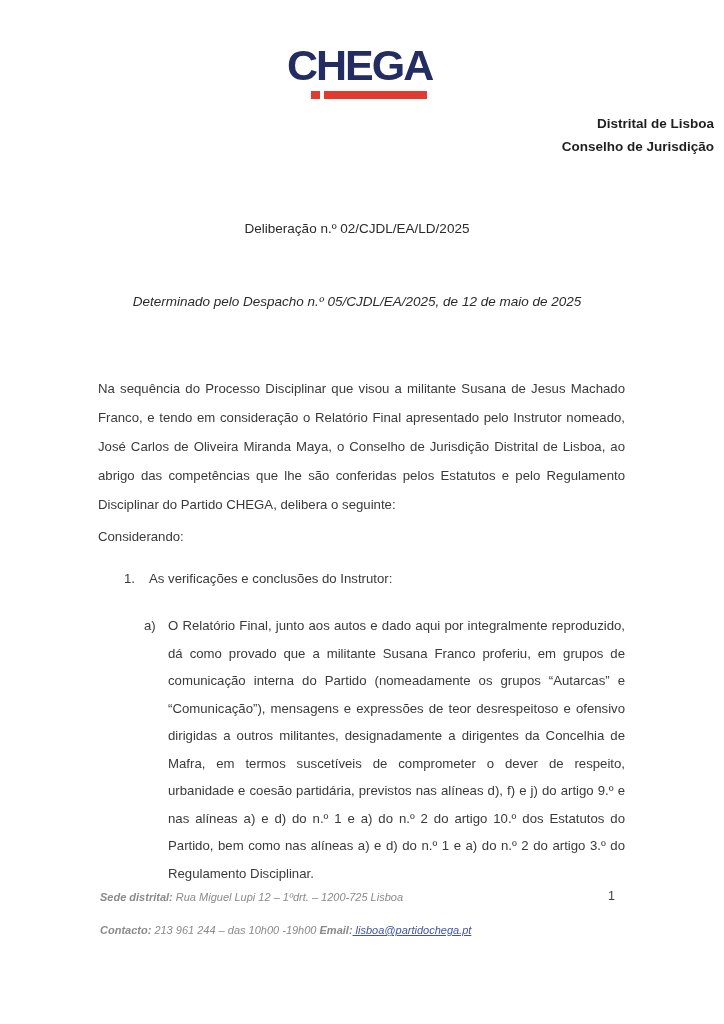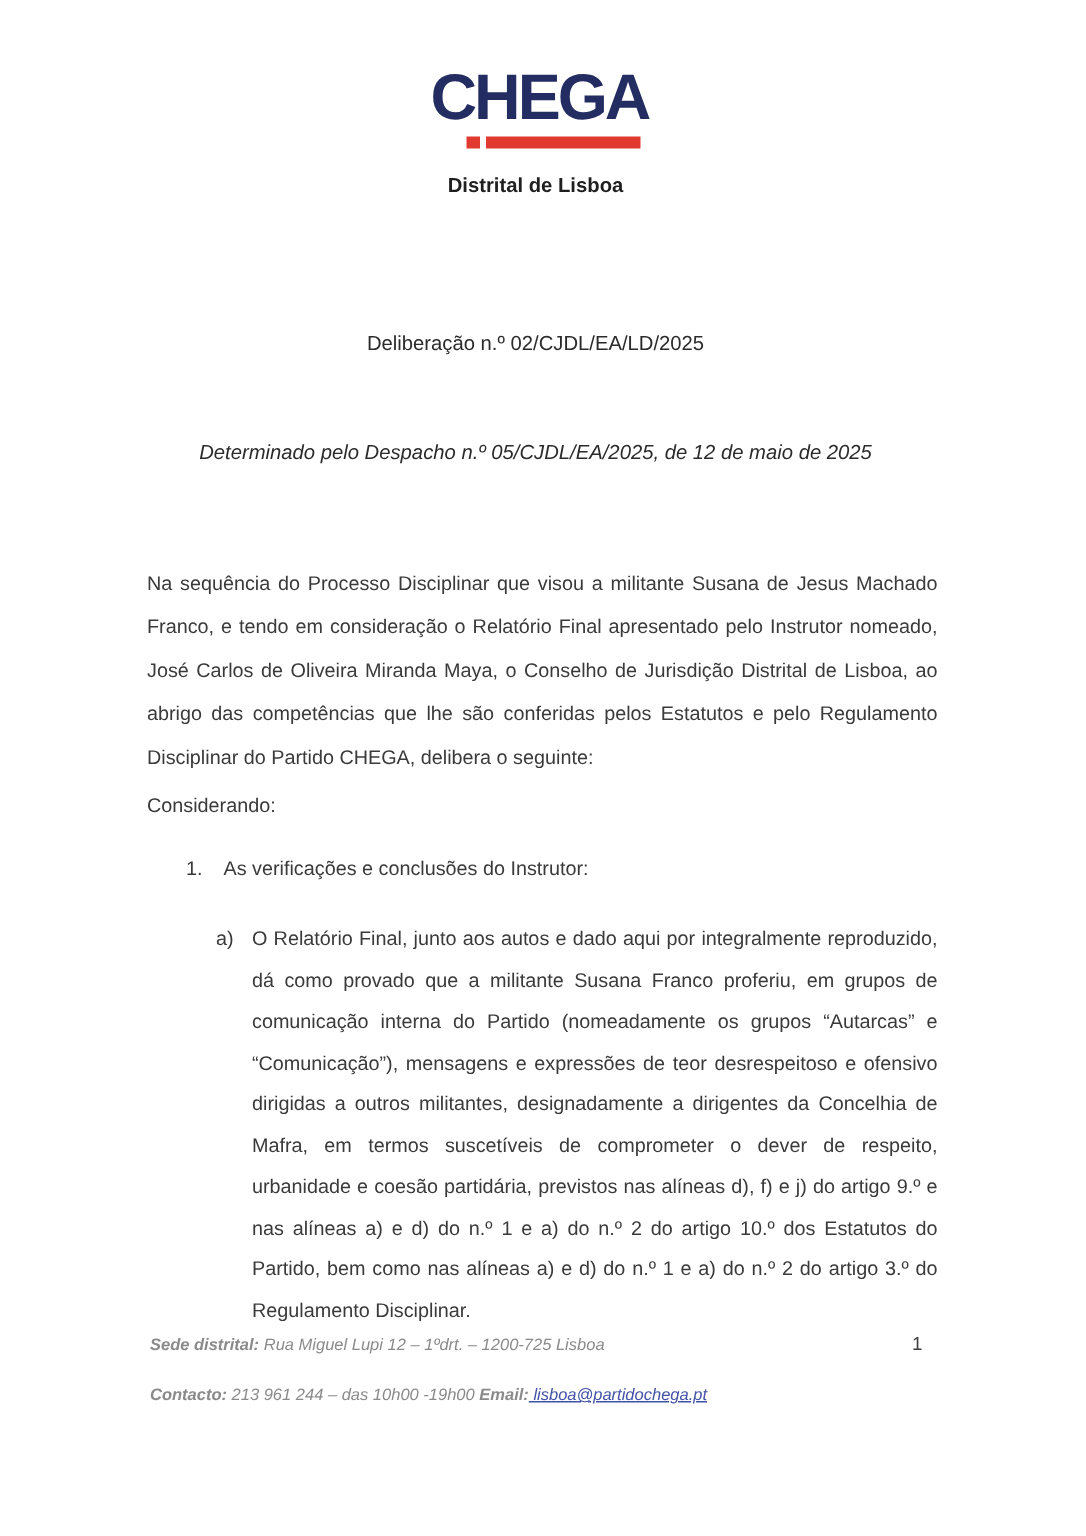--- a/index.html
+++ b/index.html
@@ -42,21 +42,21 @@
     height: 8px;
   }
   .logo-bar .sq { width: 9px; height: 8px; background: var(--logo-red, #e13a30); }
   .logo-bar .ln { flex: 1; height: 8px; background: var(--logo-red, #e13a30); }
 
   .org-block {
     position: absolute;
     top: 112px;
     left: 0;
     width: 100%;
-    text-align: center;
+    text-align: right;
     font-weight: bold;
     font-size: 13.5px;
     line-height: 23px;
     color: #1f1f1f;
   }
 
   
   .doc-title {
     position: absolute;
     left: 0;
@@ -144,20 +144,21 @@
   <div class="logo-block">
     <div class="logo-text">CHEGA</div>
     <div class="logo-bar">
       <div class="sq"></div>
       <div class="ln"></div>
     </div>
   </div>
 
   <div class="org-block">
     <div>Distrital de Lisboa</div>
+    <div>Conselho de Jurisdição</div>
   </div>
 
   <div class="doc-title t-deliberation">Deliberação n.º 02/CJDL/EA/LD/2025</div>
   <div class="doc-title t-determin">Determinado pelo Despacho n.º 05/CJDL/EA/2025, de 12 de maio de 2025</div>
 
   <p class="para-intro">Na sequência do Processo Disciplinar que visou a militante Susana de Jesus Machado Franco, e tendo em consideração o Relatório Final apresentado pelo Instrutor nomeado, José Carlos de Oliveira Miranda Maya, o Conselho de Jurisdição Distrital de Lisboa, ao abrigo das competências que lhe são conferidas pelos Estatutos e pelo Regulamento Disciplinar do Partido CHEGA, delibera o seguinte:</p>
 
   <div class="considerando">Considerando:</div>
 
   <div class="list-item-1">

